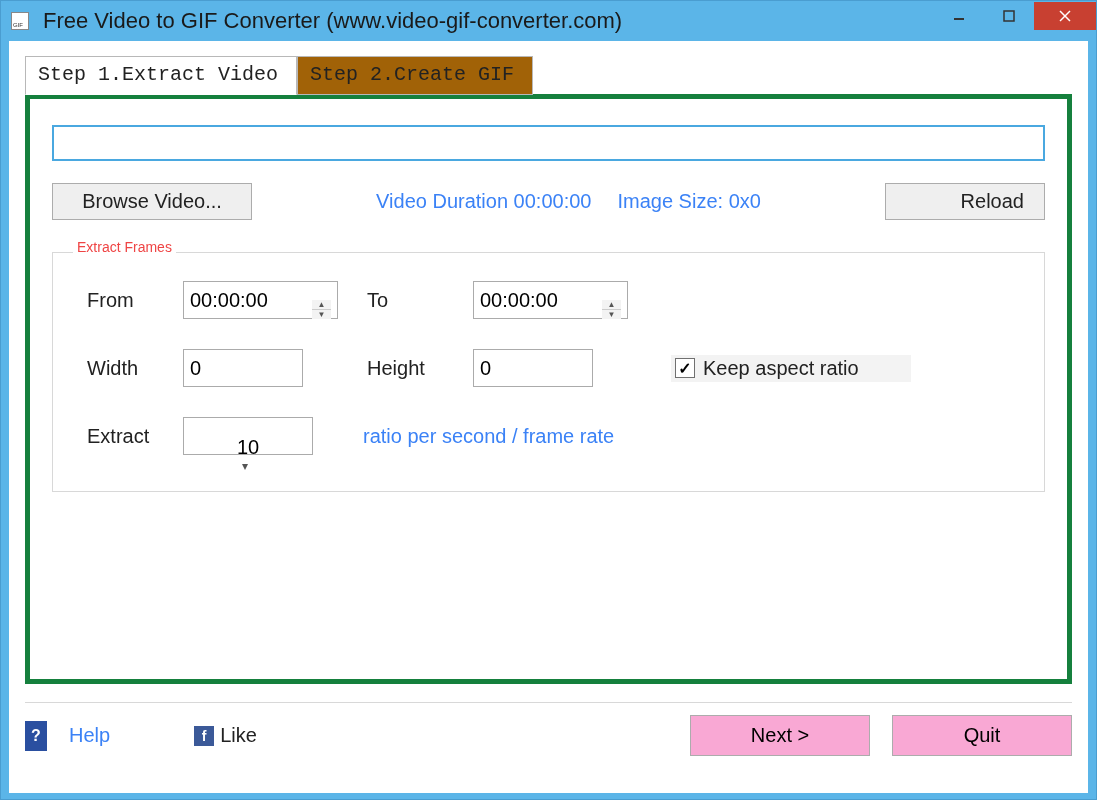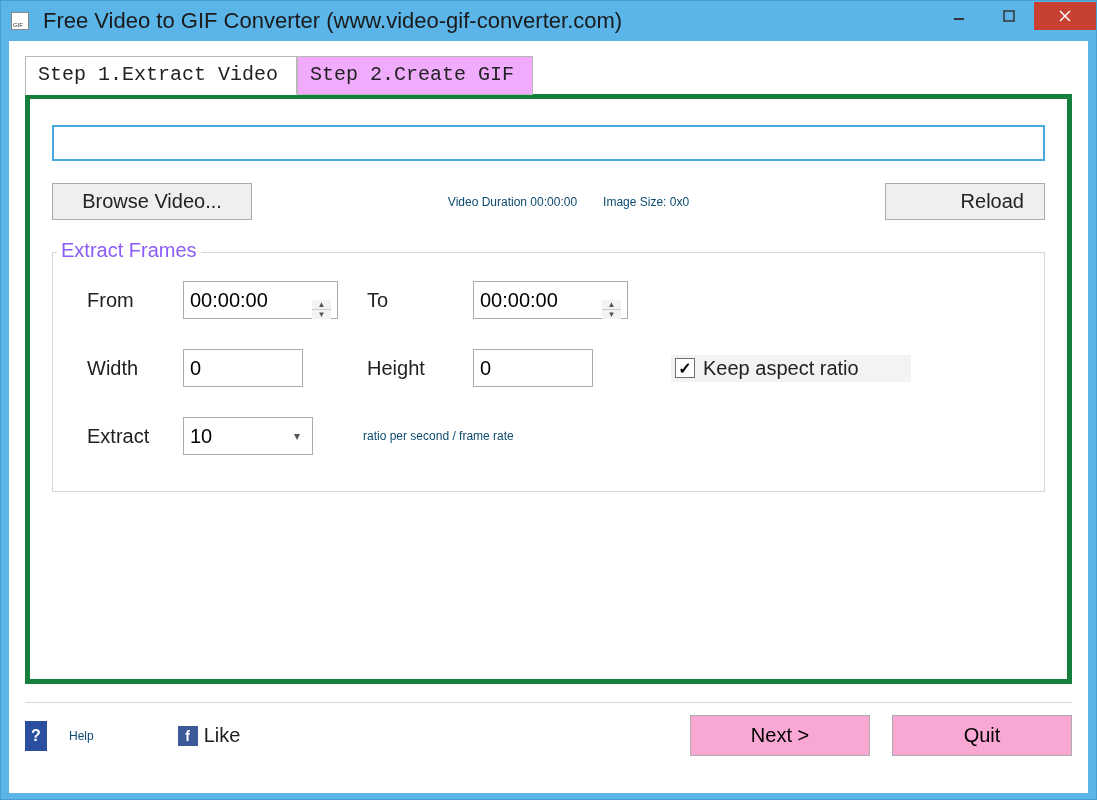--- a/index.html
+++ b/index.html
@@ -69,21 +69,21 @@
   height: 752px;
   padding: 14px 16px 10px 16px;
   position: relative;
 }
 .tabs { display: flex; font-family: Liberation Mono, monospace; }
 .tab {
   border: 1px solid #B8B8B8;
   padding: 6px 18px 8px 12px;
   font-size: 20px;
   color: #222;
-  background: #f0abfc;
+  background: #a16207;
   cursor: pointer;
   position: relative;
   bottom: -1px;
 }
 .tab.active {
   background: #fff;
   border-bottom: 1px solid #fff;
   z-index: 2;
 }
 .tabbody {
@@ -106,56 +106,56 @@
   gap: 10px;
 }
 .btn {
   background: #EFEFEF;
   border: 1px solid #ACACAC;
   font-size: 20px;
   color: #222;
   padding: 6px 20px;
   cursor: pointer;
 }
-.infot { font-size: 12px; color: #0c4a6e; }
+.infot { font-size: 20px; color: #3b82f6; }
 .fieldset {
   border: 1px solid #D8D8D8;
   margin-top: 32px;
   padding: 28px 20px 36px 20px;
   position: relative;
 }
 .fieldset .legend {
   position: absolute;
   top: -14px;
-  left: 4px;
+  left: 20px;
   background: #fff;
   padding: 0 4px;
-  font-size: 20px;
-  color: #8b5cf6;
+  font-size: 14px;
+  color: #ef4444;
 }
 .grid {
   display: grid;
   grid-template-columns: 110px 170px 120px 170px 1fr;
   row-gap: 30px;
   align-items: center;
 }
 .lbl { font-size: 20px; color: #222; padding-left: 14px; }
 .numbox, .timebox, .combobox {
   border: 1px solid #ABABAB;
   background: #fff;
   height: 34px;
   font-size: 20px;
   padding: 18px 6px;
   display: flex;
   align-items: center;
   justify-content: space-between;
 }
 .numbox { width: 120px; }
 .timebox { width: 155px; }
-.combobox { width: 130px; justify-content: space-between; cursor: pointer; }
+.combobox { width: 130px; justify-content: space-between; cursor: pointer; flex-direction: column; }
 .spinner {
   display: flex;
   flex-direction: column;
   width: 20px;
   border-left: 1px solid #CCC;
   height: 100%;
 }
 .spinner div {
   flex: 1;
   display: flex;

